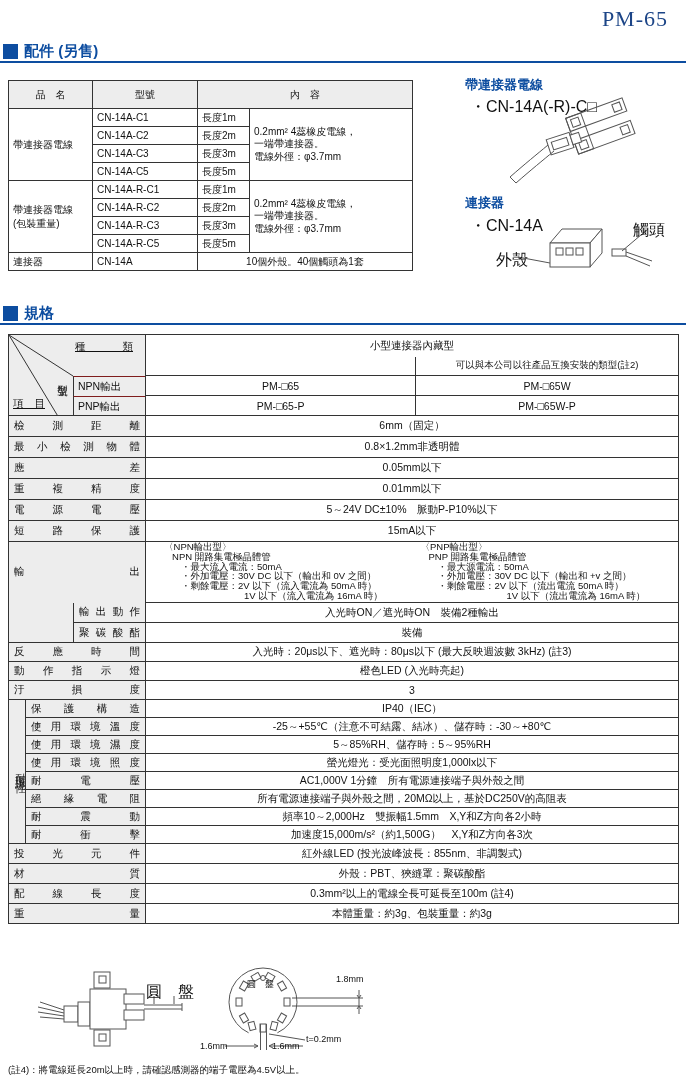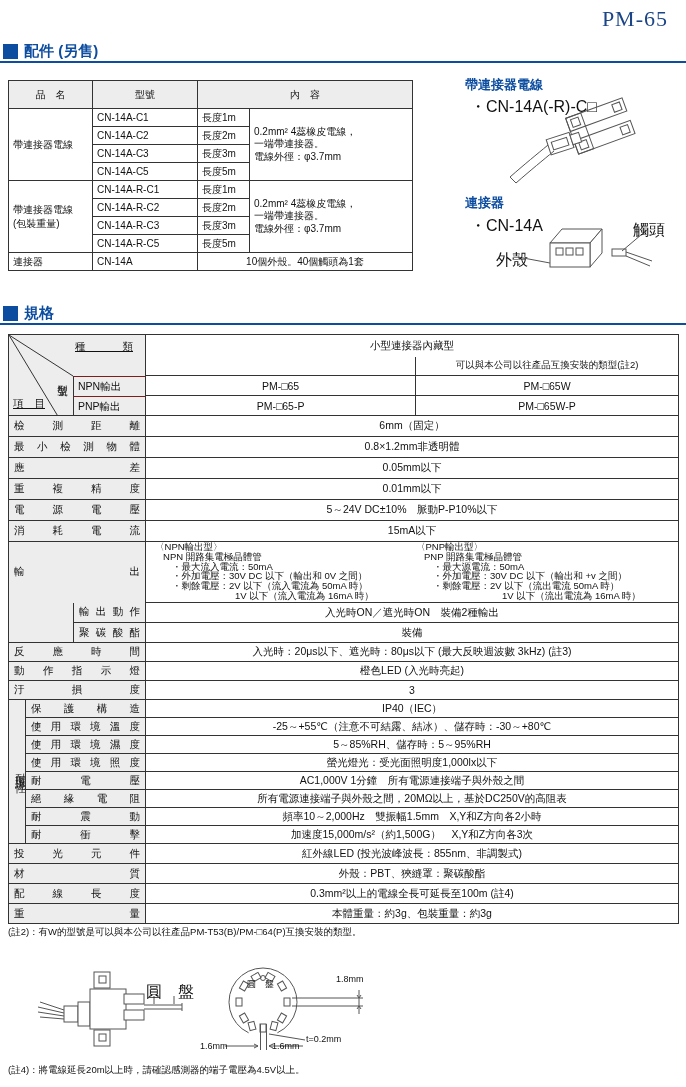--- a/index.html
+++ b/index.html
@@ -35,21 +35,21 @@
   .typecell{position:relative;text-align:center;}
   .corner{position:relative;padding:0;}
   .corner .cx{position:absolute;font-size:10.5px;text-decoration:underline;}
   .c-kind{left:66px;top:5px;width:58px;}
   .c-item{left:4px;bottom:4px;width:32px;}
   .c-model{position:absolute;left:47px;top:42px;writing-mode:vertical-rl;text-orientation:upright;
            font-size:10.5px;line-height:14px;}
   .c-sub{position:absolute;left:64px;width:68px;height:19px;border-left:1px solid #333;
          border-top:1px solid #7f1d1d;padding-left:4px;font-size:10.5px;line-height:19px;}
   .outcell{vertical-align:top;padding:3px 0 0 0;}
-  .outwrap{display:flex;}
+  .outwrap{display:flex;margin-left:9px;}
   .outcol{width:50%;}
   .outcol div{font-size:9.5px;line-height:9.8px;white-space:nowrap;}
   .outcol div:nth-child(1){margin-left:4px;}
   .outcol div:nth-child(2){margin-left:12px;}
   .outcol div:nth-child(3),.outcol div:nth-child(4),.outcol div:nth-child(5){margin-left:21px;}
   .outcol.npn div:nth-child(6){margin-left:84px;}
   .outcol.pnp div:nth-child(6){margin-left:90px;}
   .envcell{text-align:center;vertical-align:middle;padding:0;}
   .vlabel{display:inline-block;writing-mode:vertical-rl;text-orientation:upright;
           font-size:10.5px;letter-spacing:3px;}
@@ -257,21 +257,21 @@
         <td class="ctr" colspan="2">0.01mm以下</td>
       </tr>
   <tr class="hr21">
         <td class="gray" colspan="3">
           <div class="spread">電源電壓</div>
         </td>
         <td class="ctr" colspan="2">5～24V DC±10%　脈動P-P10%以下</td>
       </tr>
   <tr class="hr21">
         <td class="gray" colspan="3">
-          <div class="spread">消耗電流</div>
+          <div class="spread">短路保護</div>
         </td>
         <td class="ctr" colspan="2">15mA以下</td>
       </tr>
 
   <tr class="hbig">
     <td class="gray nbb" colspan="3" style="vertical-align:middle">
           <div class="spread">輸　出</div>
         </td>
     <td class="outcell" colspan="2">
       <div class="outwrap">
@@ -398,21 +398,20 @@
   <tr class="h20">
         <td class="gray" colspan="3">
           <div class="spread">重量</div>
         </td>
         <td class="ctr" colspan="2">本體重量：約3g、包裝重量：約3g</td>
       </tr>
 </tbody>
   </table>
 
 <div class="notes">
-  <div>(註2)：有W的型號是可以與本公司以往產品PM-T53(B)/PM-□64(P)互換安裝的類型。</div>
 </div>
 
 <svg style="left:28px;top:966px" width="165" height="86">
   <path class="sk" d="M12,36 L36,44"></path>
     <path class="sk" d="M10,41 L36,47"></path>
   <path class="sk" d="M10,46 L36,50"></path>
     <path class="sk" d="M12,51 L36,53"></path>
   <rect class="skw" x="36" y="40" width="14" height="16"></rect>
   <rect class="skw" x="50" y="36" width="12" height="24"></rect>
   <rect class="skw" x="62" y="23" width="36" height="40"></rect>

